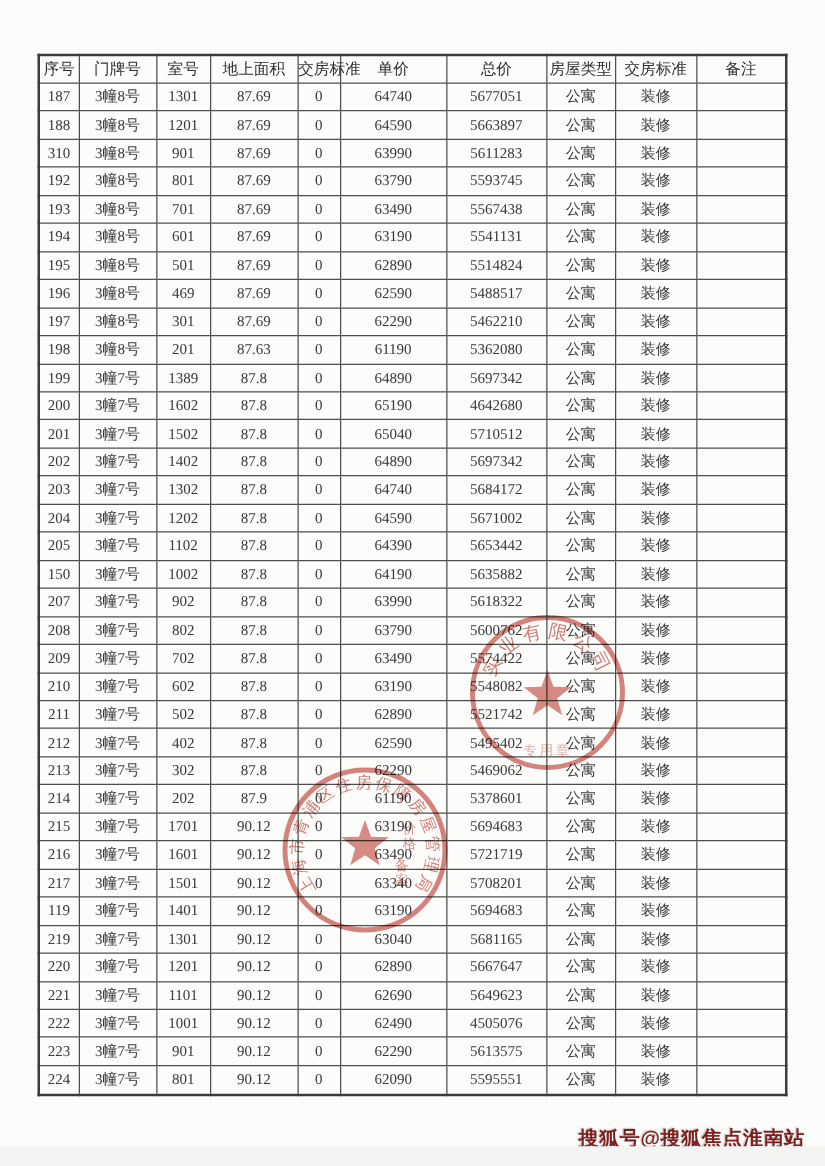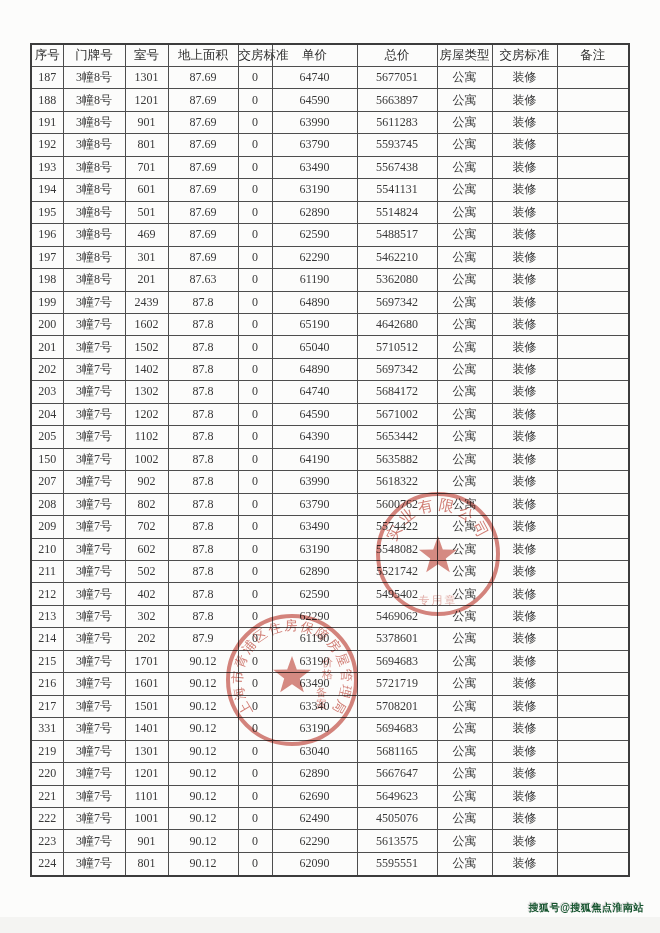--- a/index.html
+++ b/index.html
@@ -47,22 +47,22 @@
     pointer-events:none;
   }
   .stamp .ring{fill:none;stroke:var(--stamp-color);stroke-width:4;opacity:.85;}
   .stamp .arc-text{fill:var(--stamp-color);opacity:.9;}
   .stamp .star{fill:var(--stamp-color);opacity:.8;}
   .stamp .inner-text{fill:var(--stamp-color);opacity:.75;}
   .stamp .faint-text{fill:var(--stamp-color);opacity:.55;}
   .watermark{
     position:absolute;top:901px;right:16px;
     font-family:"Liberation Sans","DejaVu Sans",sans-serif;
-    font-size:10px;font-weight:700;letter-spacing:.5px;
-    color:#14532d;
+    font-size:16px;font-weight:700;letter-spacing:.5px;
+    color:#7f1d1d;
     text-shadow:1px 1px 0 rgba(255,255,255,.85),-1px -1px 1px rgba(0,0,0,.22);
     filter:blur(.3px);
   }
 </style>
 </head>
 <body>
 
 <div class="scan-page">
 
   <table class="price-table">
@@ -111,21 +111,21 @@
           <td>1201</td>
           <td>87.69</td>
           <td>0</td>
           <td>64590</td>
           <td>5663897</td>
           <td>公寓</td>
           <td>装修</td>
           <td></td>
         </tr>
         <tr>
-          <td>191</td>
+          <td>310</td>
           <td>3幢8号</td>
           <td>901</td>
           <td>87.69</td>
           <td>0</td>
           <td>63990</td>
           <td>5611283</td>
           <td>公寓</td>
           <td>装修</td>
           <td></td>
         </tr>
@@ -209,21 +209,21 @@
           <td>0</td>
           <td>61190</td>
           <td>5362080</td>
           <td>公寓</td>
           <td>装修</td>
           <td></td>
         </tr>
         <tr>
           <td>199</td>
           <td>3幢7号</td>
-          <td>2439</td>
+          <td>1389</td>
           <td>87.8</td>
           <td>0</td>
           <td>64890</td>
           <td>5697342</td>
           <td>公寓</td>
           <td>装修</td>
           <td></td>
         </tr>
         <tr>
           <td>200</td>
@@ -435,21 +435,21 @@
           <td>1501</td>
           <td>90.12</td>
           <td>0</td>
           <td>63340</td>
           <td>5708201</td>
           <td>公寓</td>
           <td>装修</td>
           <td></td>
         </tr>
         <tr>
-          <td>331</td>
+          <td>119</td>
           <td>3幢7号</td>
           <td>1401</td>
           <td>90.12</td>
           <td>0</td>
           <td>63190</td>
           <td>5694683</td>
           <td>公寓</td>
           <td>装修</td>
           <td></td>
         </tr>

